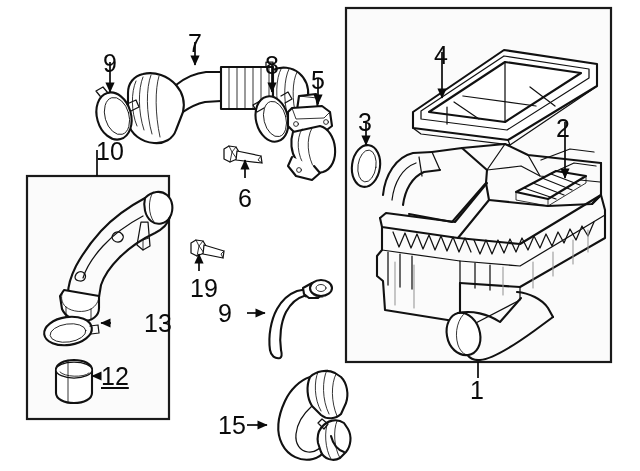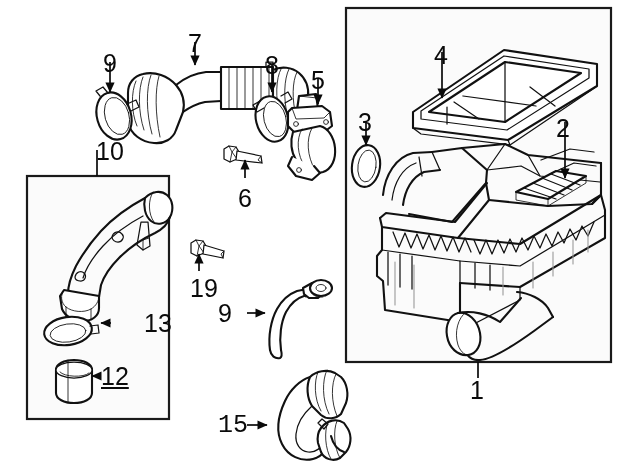--- a/index.html
+++ b/index.html
@@ -351,15 +351,15 @@
   <div class="callout-label" style="left:311px; top:68px;">5</div>
   <div class="callout-label" style="left:238px; top:186px;">6</div>
   <div class="callout-label" style="left:188px; top:31px;">7</div>
   <div class="callout-label" style="left:265px; top:53px;">8</div>
   <div class="callout-label" style="left:103px; top:51px;">9</div>
   <div class="callout-label" style="left:96px; top:139px;">10</div>
   <div class="callout-label" style="left:190px; top:276px;">19</div>
   <div class="callout-label" style="left:101px; top:364px;text-decoration:underline;">12</div>
   <div class="callout-label" style="left:113px; top:311px;margin-left:31px;">13</div>
   <div class="callout-label" style="left:218px; top:301px;">9</div>
-  <div class="callout-label" style="left:218px; top:413px;font-family:Liberation Mono, monospace;">15</div>
+  <div class="callout-label" style="left:218px; top:413px;">15</div>
 
 </div>
 
 </body></html>

